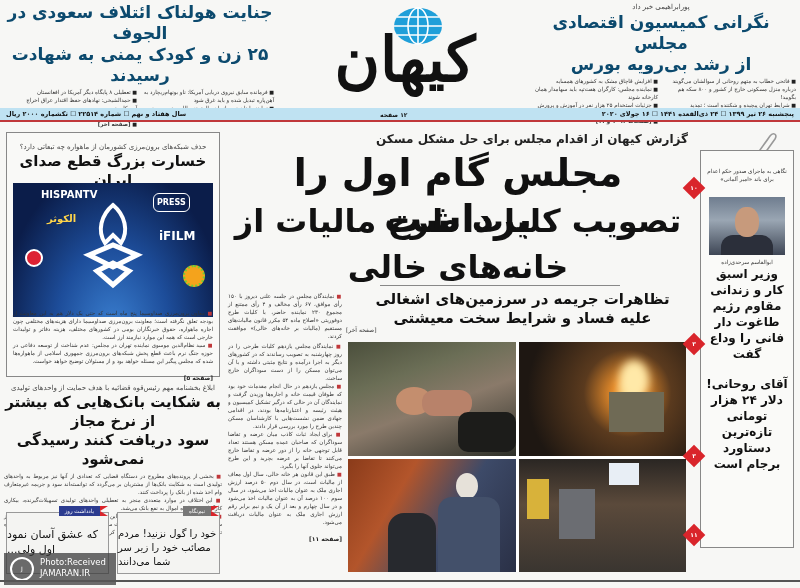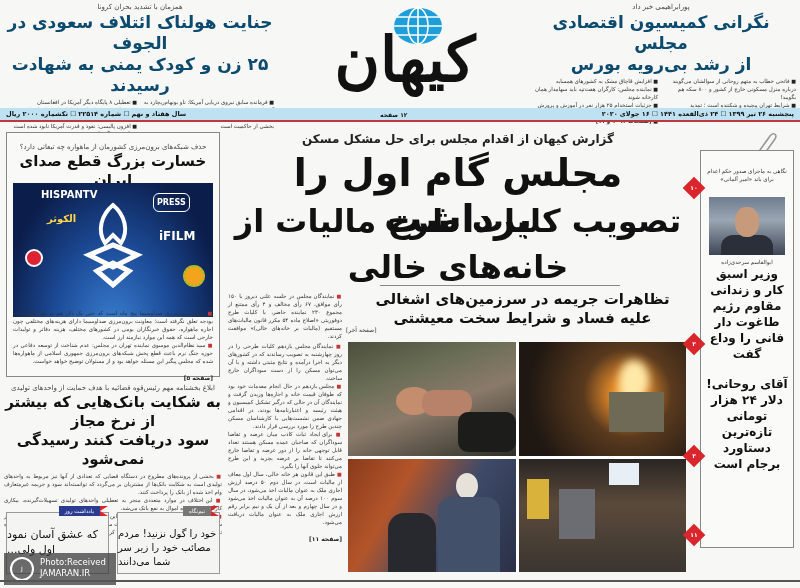--- a/index.html
+++ b/index.html
@@ -43,21 +43,21 @@
 
   .mini { position: absolute; top: 512px; width: 103px; height: 62px; border: 1px solid #999; background: #f4f4f2; }
   .mini .tag { position: absolute; top: -7px; right: 8px; height: 10px; padding: 0 6px; font-size: 5.5px; line-height: 10px; color: #fff; background: #2b3b8f; }
   .mini .tag::after { content: ""; position: absolute; right: -8px; top: 0; border-right: 8px solid transparent; border-top: 5px solid #d9252b; border-bottom: 5px solid #d9252b; border-left: 0; width: 0; }
   .mini .head { font-weight: normal; font-size: 11px; line-height: 15px; text-align: left; margin-top: 14px; }
 
   .watermark { position: absolute; left: 4px; top: 553px; width: 112px; height: 32px; background: rgba(60,60,60,0.75); color: #fff; font-size: 8.5px; line-height: 11px; padding: 4px 6px 0 36px; direction: ltr; text-align: left; }
   .watermark .wm-logo { position: absolute; left: 6px; top: 4px; width: 24px; height: 24px; border: 2px solid #fff; border-radius: 50%; font-size: 6px; text-align: center; line-height: 20px; }
 
   
-  .c-kicker { position: absolute; left: 228px; top: 132px; width: 460px; text-align: center; font-size: 12px; font-weight: bold; color: #222; }
+  .c-kicker { position: absolute; left: 228px; top: 132px; width: 460px; text-align: right; font-size: 12px; font-weight: bold; color: #222; }
   .c-head1 { position: absolute; left: 228px; top: 150px; width: 460px; text-align: center; font-size: 38px; font-weight: bold; line-height: 46px; letter-spacing: -1px; }
   .c-head2 { position: absolute; left: 228px; top: 198px; width: 460px; text-align: center; font-size: 32px; font-weight: bold; line-height: 46px; letter-spacing: -1px; }
   .c-rule { position: absolute; left: 380px; top: 285px; width: 240px; height: 1px; background: #888; }
   .c-sub { position: absolute; left: 355px; top: 290px; width: 335px; text-align: center; font-size: 15px; font-weight: bold; line-height: 19px; }
   .c-text { position: absolute; left: 228px; top: 292px; width: 114px; }
   .c-text .para { margin-bottom: 1px; }
   .c-pageref { position: absolute; left: 346px; top: 326px; font-size: 6px; color: #333; }
 
   .photos { position: absolute; left: 348px; top: 342px; width: 338px; height: 230px; display: grid; grid-template-columns: 1fr 1fr; grid-template-rows: 1fr 1fr; gap: 3px; background: #fff; }
   .ph { position: relative; overflow: hidden; }
@@ -80,21 +80,20 @@
   .portrait .suit { position: absolute; left: 12px; top: 38px; width: 52px; height: 20px; border-radius: 12px 12px 0 0; background: #2b2f3a; }
 
   .bottom-rule { position: absolute; left: 0; top: 580px; width: 800px; height: 2px; background: #555; }
 </style>
 </head>
 <body>
 
 <div class="page">
 
   <div class="mast-left">
-    <div class="kicker">همزمان با تشدید بحران کرونا</div>
     <div class="mast-head">جنایت هولناک ائتلاف سعودی در الجوف</div>
     <div class="mast-head">۲۵ زن و کودک یمنی به شهادت رسیدند</div>
     <div class="mast-bullets">
       <ul>
         <li>فرمانده سابق نیروی دریایی آمریکا: ناو بونهام‌ریچارد به آهن‌پاره تبدیل شده و باید غرق شود</li>
         <li>نماینده لبنان در سازمان ملل: حزب‌الله محبوب مردم و بخشی از حاکمیت است</li>
       </ul>
       <ul>
         <li>تعطیلی ۸ پایگاه دیگر آمریکا در افغانستان</li>
         <li>حمدالشیخی: نهادهای حفظ اقتدار عراق اخراج آمریکاست</li>

